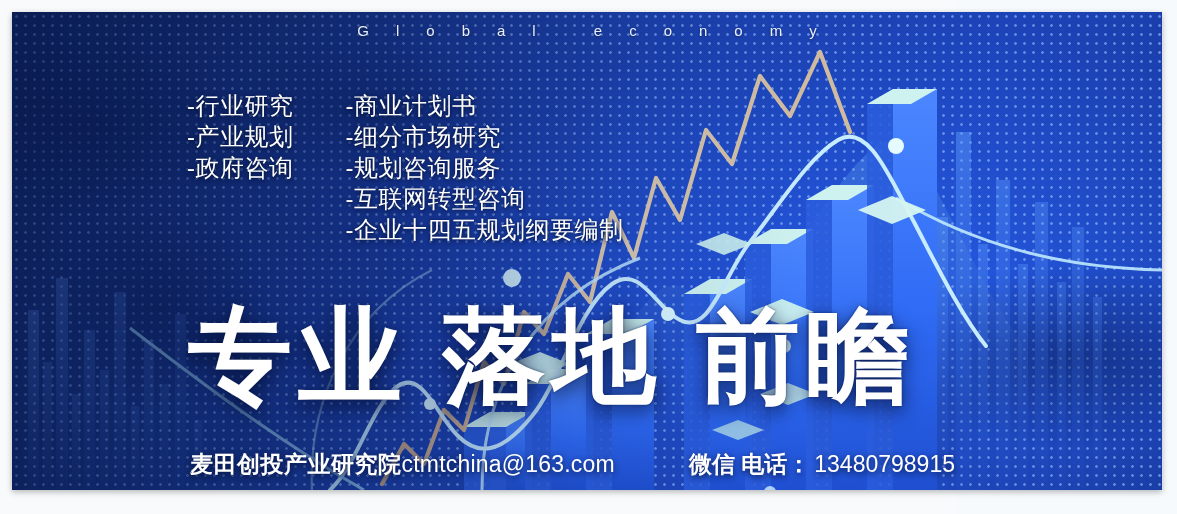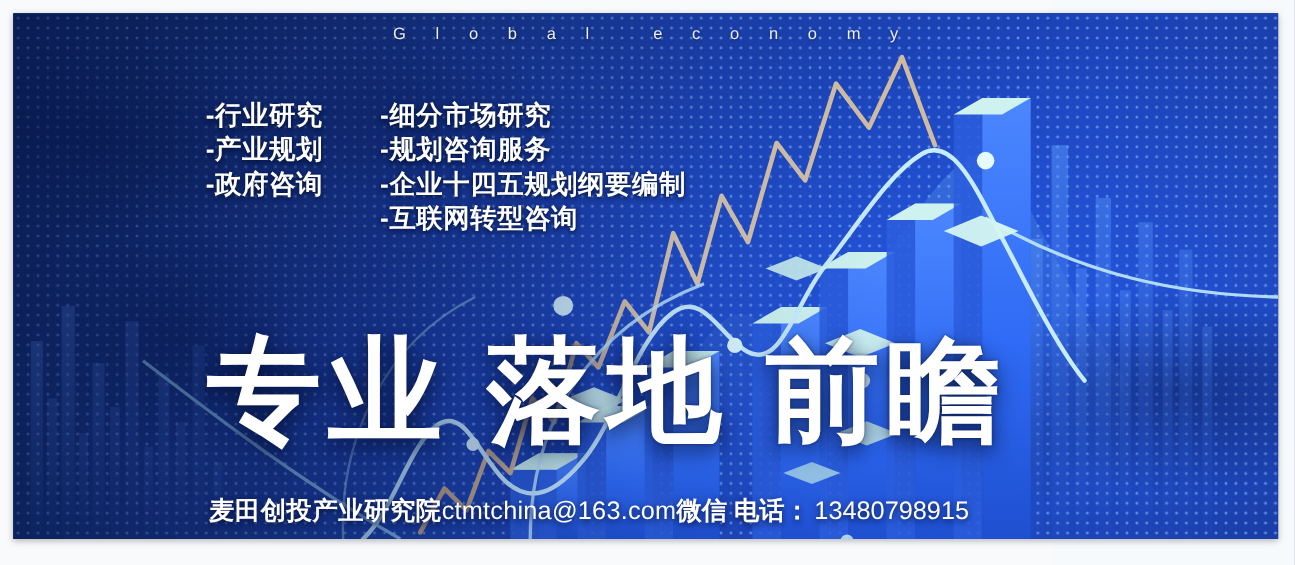--- a/index.html
+++ b/index.html
@@ -79,21 +79,21 @@
     font-size:15px;letter-spacing:27px;text-indent:27px;
     font-weight:400;line-height:34px;
     text-shadow:0 1px 3px rgba(0,0,0,.45);
     white-space:nowrap;
   }
 
   
   .lists{position:absolute;left:175px;top:78px;display:flex;gap:52px;}
   .col{display:flex;flex-direction:column;}
   .svc{
-    color:#ffffff;font-size:24px;line-height:31px;font-weight:700;
+    color:#ffffff;font-size:24px;line-height:31px;font-weight:400;
     letter-spacing:.5px;white-space:nowrap;
     text-shadow:0 2px 5px rgba(4,16,54,.85),0 0 2px rgba(4,16,54,.6);
   }
 
   
   .headline{
     position:absolute;left:176px;top:292px;
     color:#fff;font-size:104px;line-height:104px;font-weight:700;
     letter-spacing:6px;white-space:nowrap;
     text-shadow:0 6px 18px rgba(4,14,48,.75), 0 0 3px rgba(10,30,90,.65);
@@ -101,21 +101,21 @@
   .headline .gap{display:inline-block;width:34px;}
 
   
   .footer{
     position:absolute;left:178px;top:437px;
     display:flex;align-items:baseline;white-space:nowrap;
     color:#fff;text-shadow:0 2px 6px rgba(4,16,54,.9);
   }
   .f-org{font-size:23px;font-weight:700;letter-spacing:.5px;}
   .f-mail{font-size:23px;font-weight:400;letter-spacing:.2px;}
-  .f-wx{font-size:23px;font-weight:700;}
+  .f-wx{font-size:23px;font-weight:700;margin-left:74px;}
   .f-phone{font-size:23px;font-weight:400;margin-left:4px;}
 </style>
 </head>
 <body>
 
 <div id="stage">
   <div id="banner">
 
     <div class="bg-base"></div>
     <div class="dots layer2"></div>
@@ -252,24 +252,25 @@
 
     <div class="header-word">Global economy</div>
 
     <div class="lists">
       <div class="col">
         <div class="svc">-行业研究</div>
         <div class="svc">-产业规划</div>
         <div class="svc">-政府咨询</div>
       </div>
       <div class="col">
+        <div class="svc">-商业计划书</div>
         <div class="svc">-细分市场研究</div>
         <div class="svc">-规划咨询服务</div>
+        <div class="svc">-互联网转型咨询</div>
         <div class="svc">-企业十四五规划纲要编制</div>
-        <div class="svc">-互联网转型咨询</div>
       </div>
     </div>
 
     <div class="headline">
       <span>专业</span><span class="gap"></span><span>落地</span><span class="gap"></span><span>前瞻</span>
     </div>
 
     <div class="footer">
       <span class="f-org">麦田创投产业研究院</span>
       <span class="f-mail">ctmtchina@163.com</span>

